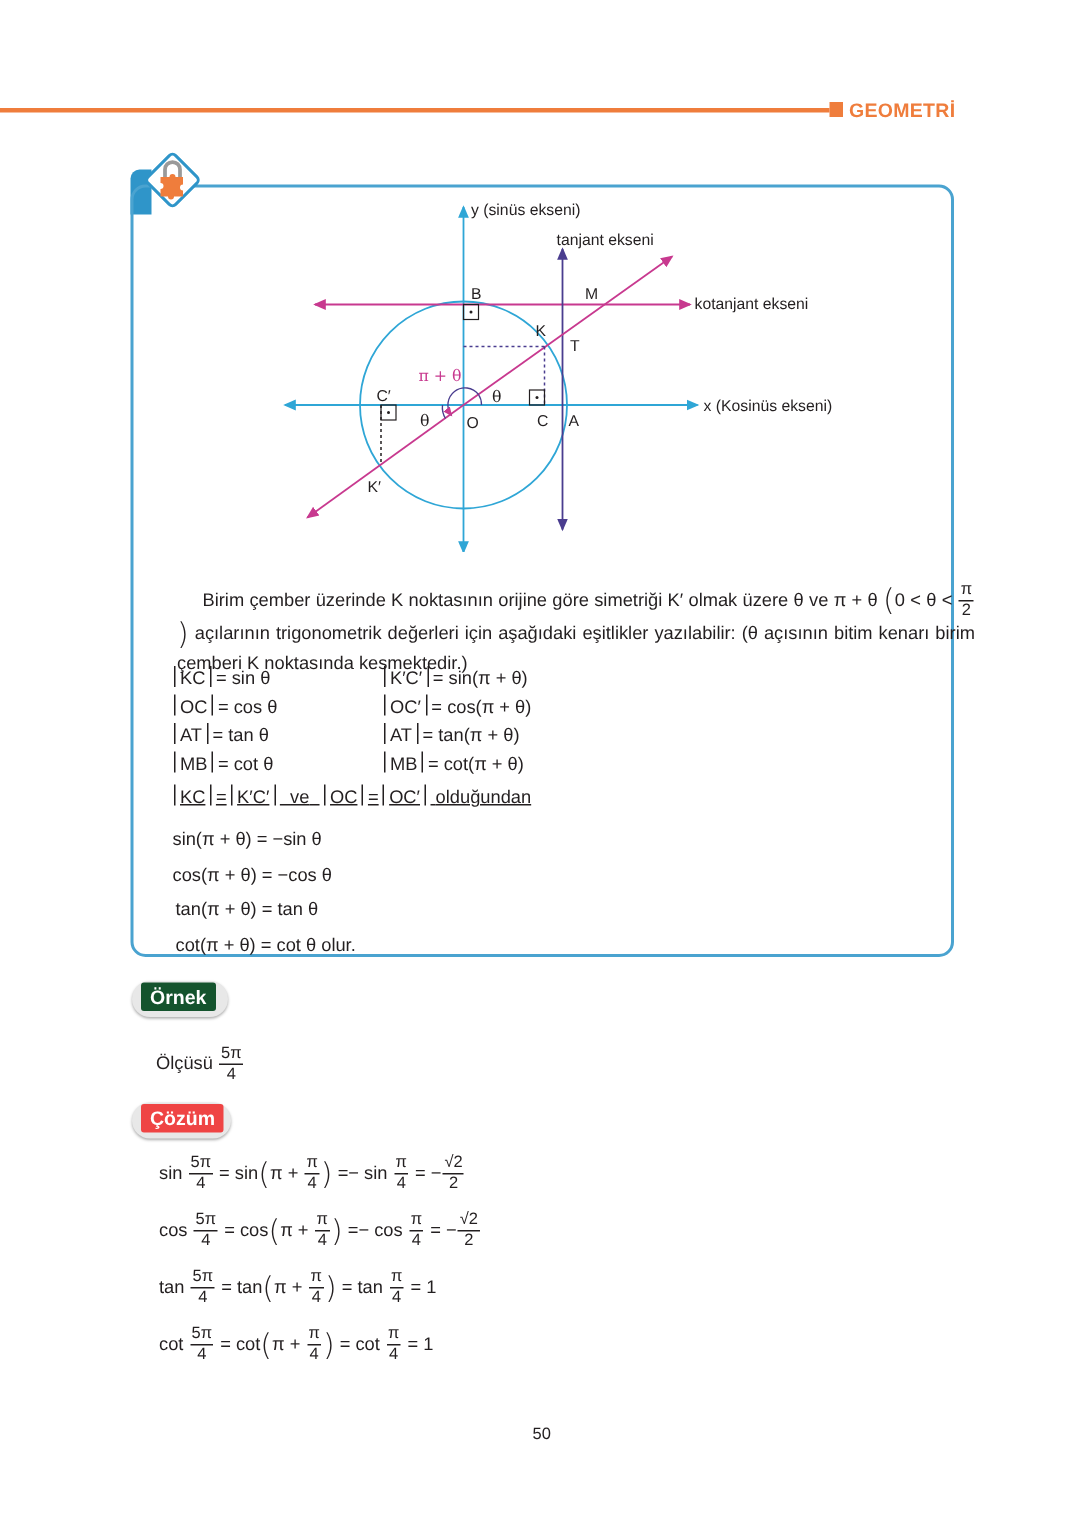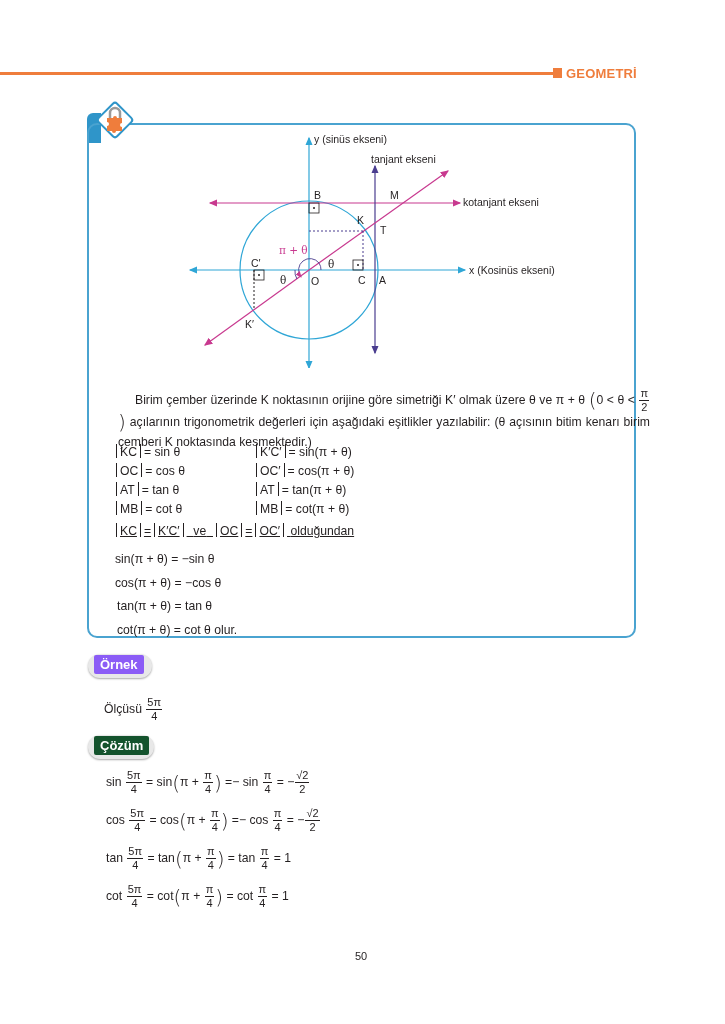--- a/index.html
+++ b/index.html
@@ -127,29 +127,29 @@
 </div>
 
 <div class="abs eq" style="left:115px; top:548px; line-height:23.5px;">
   <div>sin(π + θ) = −sin θ</div>
   <div>cos(π + θ) = −cos θ</div>
   <div style="padding-left:2px;">tan(π + θ) = tan θ</div>
   <div style="padding-left:2px;">cot(π + θ) = cot θ  olur.</div>
 </div>
 
 <div class="abs btn-pill" style="left:88px; top:654px; width:64px;"></div>
-<div class="abs btn-tag" style="left:94px; top:655px; background:#8b5cf6;">Örnek</div>
+<div class="abs btn-tag" style="left:94px; top:655px; background:#14532d;">Örnek</div>
 
 <div class="abs eq" style="left:104px; top:697px;">
   <span>Ölçüsü</span>
   <span class="frac"><span class="num">5π</span><span class="den">4</span></span>
 </div>
 
 <div class="abs btn-pill" style="left:88px; top:735px; width:66px;"></div>
-<div class="abs btn-tag" style="left:94px; top:736px; background:#14532d;">Çözüm</div>
+<div class="abs btn-tag" style="left:94px; top:736px; background:#ef4444;">Çözüm</div>
 
 <div class="abs" style="left:106px; top:770px;">
   <div class="eq sol" style="height:38px;">sin <span class="frac"><span class="num">5π</span><span class="den">4</span></span> = sin<span class="paren">(</span>π + <span class="frac"><span class="num">π</span><span class="den">4</span></span><span class="paren">)</span> =− sin <span class="frac"><span class="num">π</span><span class="den">4</span></span> = −<span class="frac"><span class="num">√2</span><span class="den">2</span></span></div>
   <div class="eq sol" style="height:38px;">cos <span class="frac"><span class="num">5π</span><span class="den">4</span></span> = cos<span class="paren">(</span>π + <span class="frac"><span class="num">π</span><span class="den">4</span></span><span class="paren">)</span> =− cos <span class="frac"><span class="num">π</span><span class="den">4</span></span> = −<span class="frac"><span class="num">√2</span><span class="den">2</span></span></div>
   <div class="eq sol" style="height:38px;">tan <span class="frac"><span class="num">5π</span><span class="den">4</span></span> = tan<span class="paren">(</span>π + <span class="frac"><span class="num">π</span><span class="den">4</span></span><span class="paren">)</span> = tan <span class="frac"><span class="num">π</span><span class="den">4</span></span> = 1</div>
   <div class="eq sol" style="height:38px;">cot <span class="frac"><span class="num">5π</span><span class="den">4</span></span> = cot<span class="paren">(</span>π + <span class="frac"><span class="num">π</span><span class="den">4</span></span><span class="paren">)</span> = cot <span class="frac"><span class="num">π</span><span class="den">4</span></span> = 1</div>
 </div>
 
 <div class="abs page-num">50</div>
 

